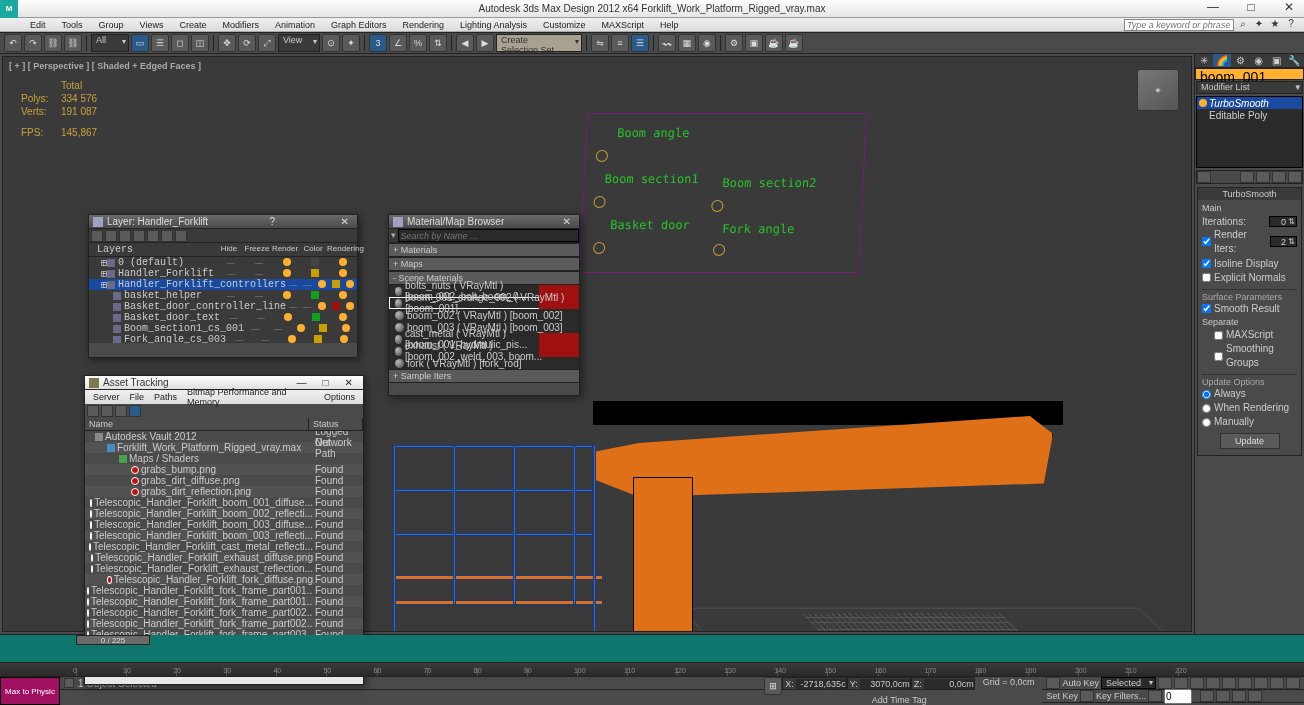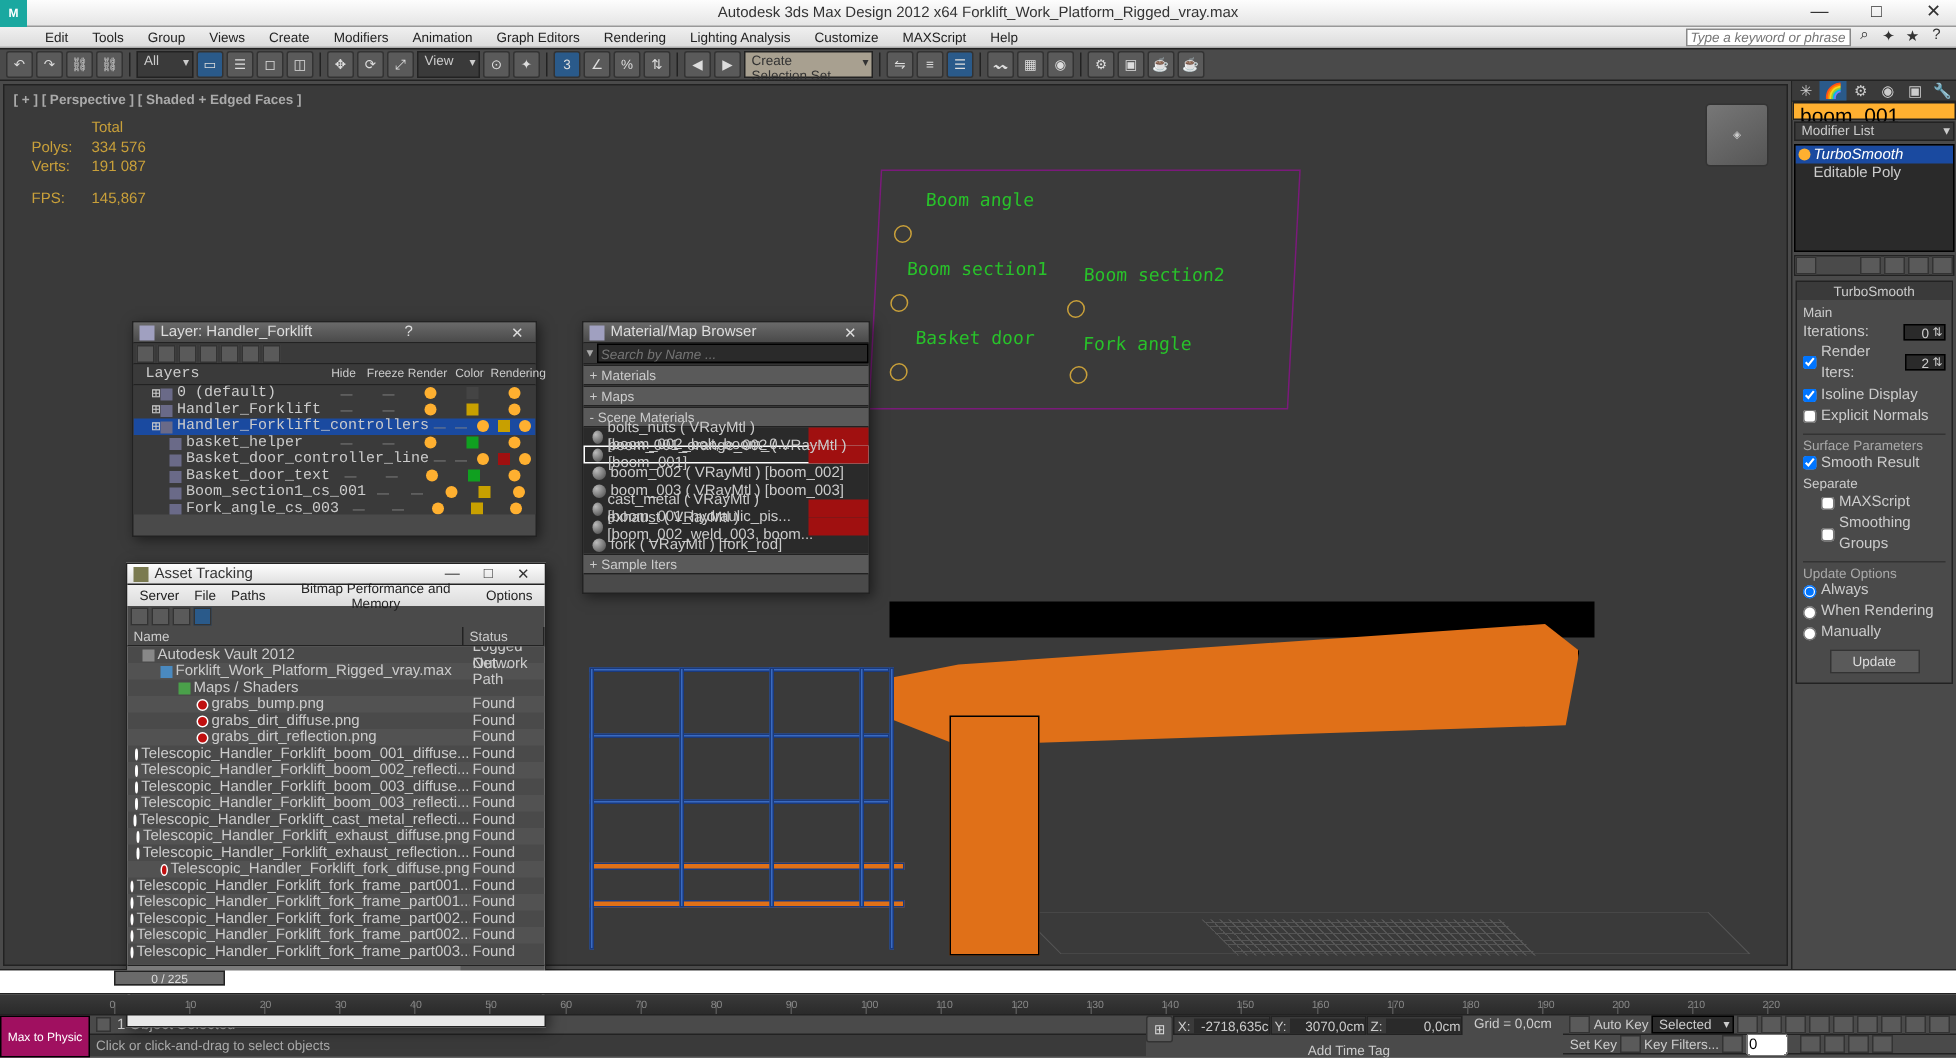--- a/index.html
+++ b/index.html
@@ -111,21 +111,21 @@
 .matpanel .mr .ball{width:9px;height:9px;border-radius:50%;background:radial-gradient(circle at 30% 30%, #bbb, #444);margin-right:3px;}
 .matpanel .mr.sel{ outline:1px solid #fff; outline-offset:-1px;}
 .matpanel .mr .hot{ position:absolute; right:0; top:0; bottom:0; width:40px; background:#a01010;}
 
 
 .assetpanel { left:84px; top:321px; width:280px; height:310px; background:#e8e8e8;}
 .assetpanel .pheader{background:linear-gradient(#fdfdfd,#e0e0e0); color:#333;}
 .assetpanel .pheader .picon{background:#7a7a50;}
 .assetpanel .pheader .wbtns{margin-left:auto; display:flex; gap:4px;}
 .assetpanel .pheader .wbtns span{padding:0 6px; cursor:pointer; color:#333;}
-.assetpanel .amenu{ height:14px; background:linear-gradient(#f0f0f0,#dcdcdc); display:flex; gap:2px; padding:0 4px; align-items:center;text-align:center;}
+.assetpanel .amenu{ height:14px; background:linear-gradient(#f0f0f0,#dcdcdc); display:flex; gap:2px; padding:0 4px; align-items:center;}
 .assetpanel .amenu span{font-size:9px; color:#222; padding:0 4px; cursor:pointer;}
 .assetpanel .atool{ height:14px; background:#4a4a4a; display:flex; gap:2px; padding:1px 2px;}
 .assetpanel .atool div{width:12px;height:12px;background:#5a5a5a;border:1px solid #333;cursor:pointer;}
 .assetpanel .atool div.active{background:#2a5a8a;}
 .assetpanel .ahdr{display:flex; background:#4a4a4a; border-bottom:1px solid #222;}
 .assetpanel .ahdr span{font-size:9px;color:#ccc;padding:1px 4px;border-right:1px solid #222;}
 .assetpanel .ahdr .n{flex:1;}
 .assetpanel .ahdr .s{width:54px;}
 .assetpanel .alist{ height:212px; overflow:hidden; background:#4a4a4a;}
 .assetpanel .ar{ display:flex; height:11px; align-items:center; font-size:9px;}
@@ -133,21 +133,21 @@
 .assetpanel .ar .n{flex:1; white-space:nowrap; overflow:hidden; padding-left:2px; display:flex; align-items:center;}
 .assetpanel .ar .s{width:50px; padding-left:2px;}
 .assetpanel .ar .ind{display:inline-block;}
 .assetpanel .ar .fi{width:8px;height:8px;border-radius:50%;margin-right:2px;display:inline-block;background:#c01010;border:1px solid #fff;}
 .assetpanel .ascroll{height:10px;background:#5a5a5a;border-top:1px solid #222; position:relative;}
 .assetpanel .ascroll .thumb{position:absolute;left:0;width:80%;top:0;bottom:0;background:#7a7a7a;}
 .assetpanel .ainput{height:14px;margin:2px;background:#2a2a2a;border:1px solid #000;}
 
 
 .bottom { background:#4a4a4a; border-top:1px solid #222;}
-.timeslider{ height:16px; background:#ffffff; position:relative; border-bottom:1px solid #222;padding-left:24px;}
+.timeslider{ height:28px; background:#0f766e; position:relative; border-bottom:1px solid #222;padding-left:24px;}
 .timeslider .knob{position:absolute; left:76px; top:0; height:10px; width:74px; background:#6a6a6a; border:1px solid #222; font-size:8px; text-align:center; color:#ddd;}
 .timeline{ height:14px; background:linear-gradient(#3a3a3a,#2a2a2a); display:flex; align-items:flex-end; padding:0 76px; position:relative; border-bottom:1px solid #222;}
 .timeline .tick{ flex:1; border-left:1px solid #555; height:8px; position:relative;}
 .timeline .tick span{position:absolute; left:-4px; top:-1px; font-size:7px; color:#888;}
 .statusbar{ height:28px; display:flex;}
 .statusbar .leftlabel{width:60px;background:#a01060;color:#fff;font-size:8px;display:flex;align-items:center;justify-content:center;border:1px solid #000;}
 .statusbar .mid{flex:1;display:flex;flex-direction:column;}
 .statusbar .selinfo{height:13px;background:#4a4a4a;display:flex;align-items:center;padding-left:4px;font-size:9px;border-bottom:1px solid #222;}
 .statusbar .selinfo .lock{width:10px;height:10px;background:#5a5a5a;border:1px solid #333;margin-right:4px;}
 .statusbar .hint{height:14px;background:#3a3a3a;display:flex;align-items:center;padding-left:4px;font-size:9px;color:#aaa;}
@@ -697,21 +697,20 @@
           <span>220</span>
         </div>
       </div>
     <div class="statusbar">
       <div class="leftlabel">Max to Physic</div>
       <div class="mid">
         <div class="selinfo">
             <div class="lock"></div>
             <span>1 Object Selected</span>
           </div>
-        <div class="hint">Click or click-and-drag to select objects</div>
       </div>
       <div class="coords" style="flex-direction:column">
         <div style="display:flex">
           <div class="tbtn">⊞</div>
           <div class="cf">
               <span>X:</span>
               <input value="-2718,635c" style="">
             </div>
           <div class="cf">
               <span>Y:</span>

